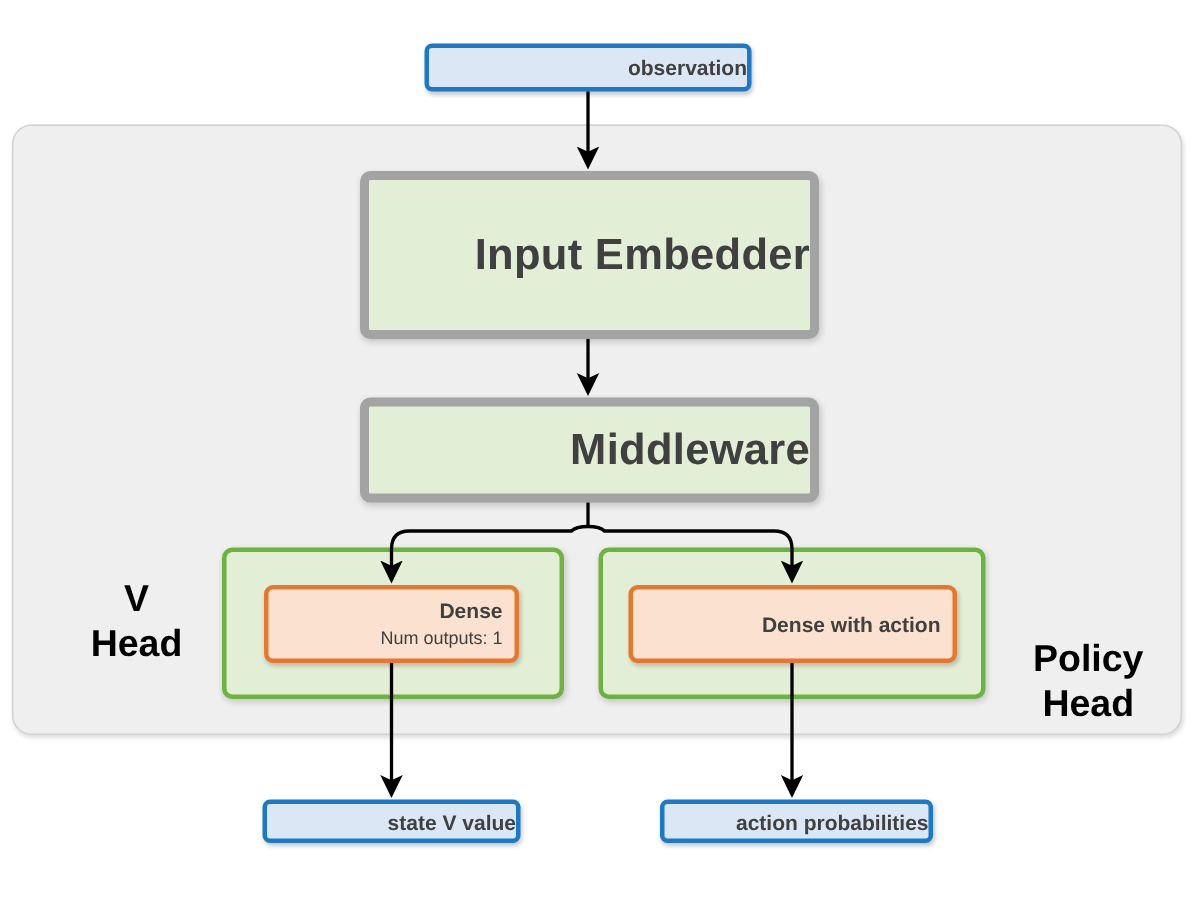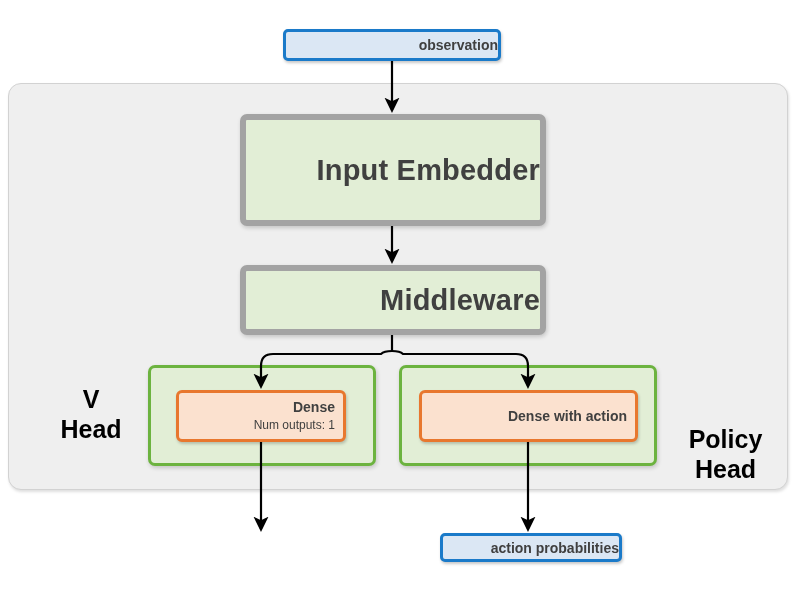--- a/index.html
+++ b/index.html
@@ -135,20 +135,23 @@
   <div class="head-label" style="left:36px; top:385px; width:110px;">
     <div>V</div>
     <div>Head</div>
   </div>
 
   <div class="head-label" style="left:663px; top:379px; width:125px;margin-top:46px;">
     <div>Policy</div>
     <div>Head</div>
   </div>
 
+  <div class="node box-blue" style="left:175px; top:533px; width:172px; height:29px;">
+    <span>state V value</span>
+  </div>
 
   <div class="node box-blue" style="left:440px; top:533px; width:182px; height:29px;">
     <span>action probabilities</span>
   </div>
 
   <svg id="wires" viewBox="0 0 800 600">
     <defs>
       <marker id="arrowhead" markerWidth="8" markerHeight="8" refX="5.6" refY="4" orient="auto" markerUnits="strokeWidth">
         <path d="M0,0.6 L7,4 L0,7.4 L1.6,4 Z" fill="#000000"></path>
       </marker>

